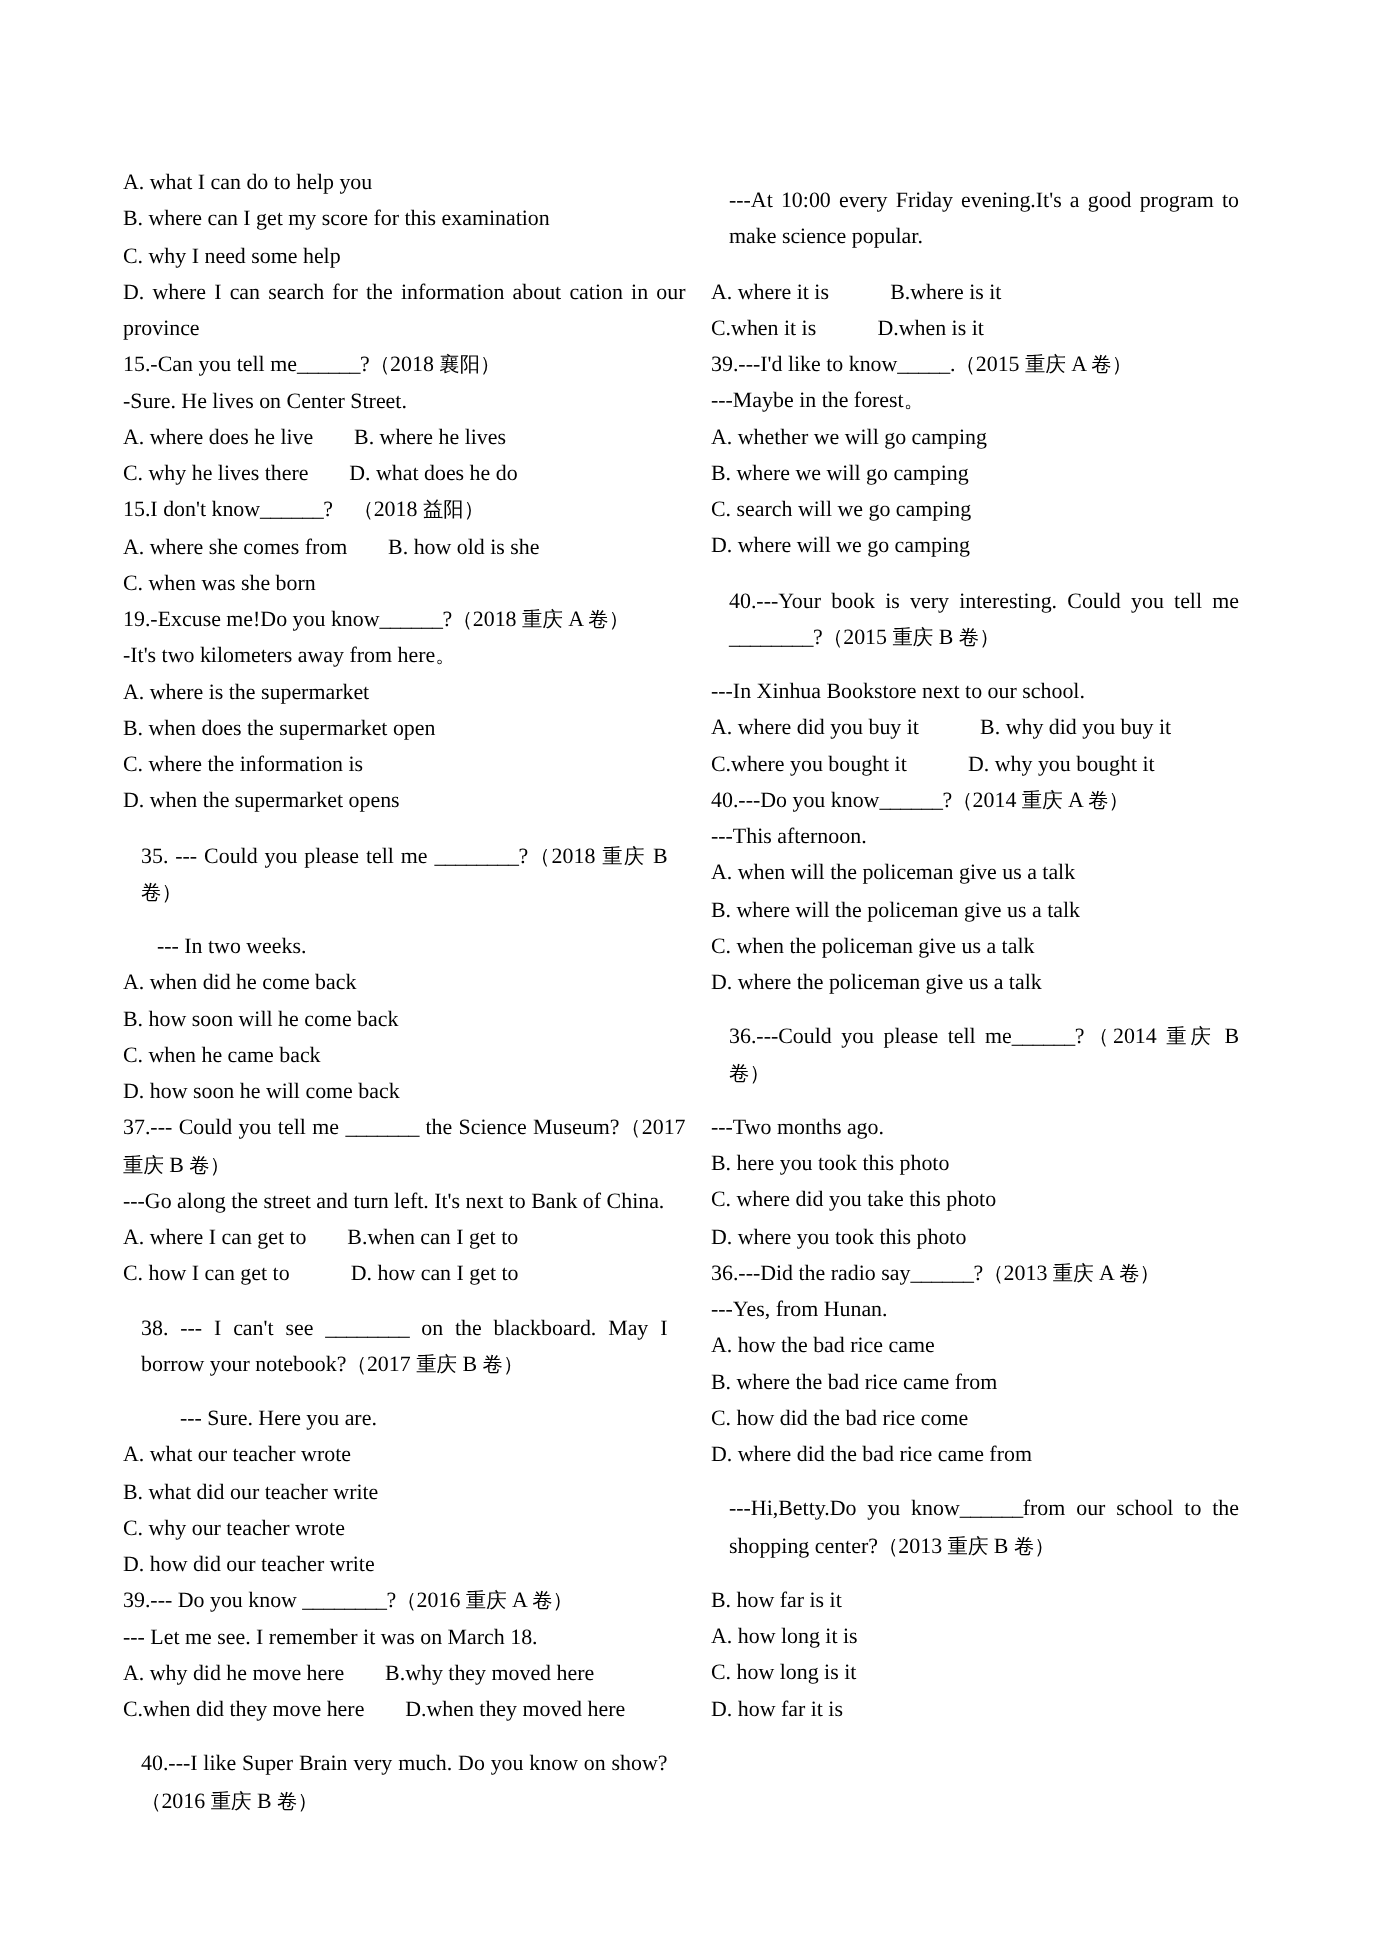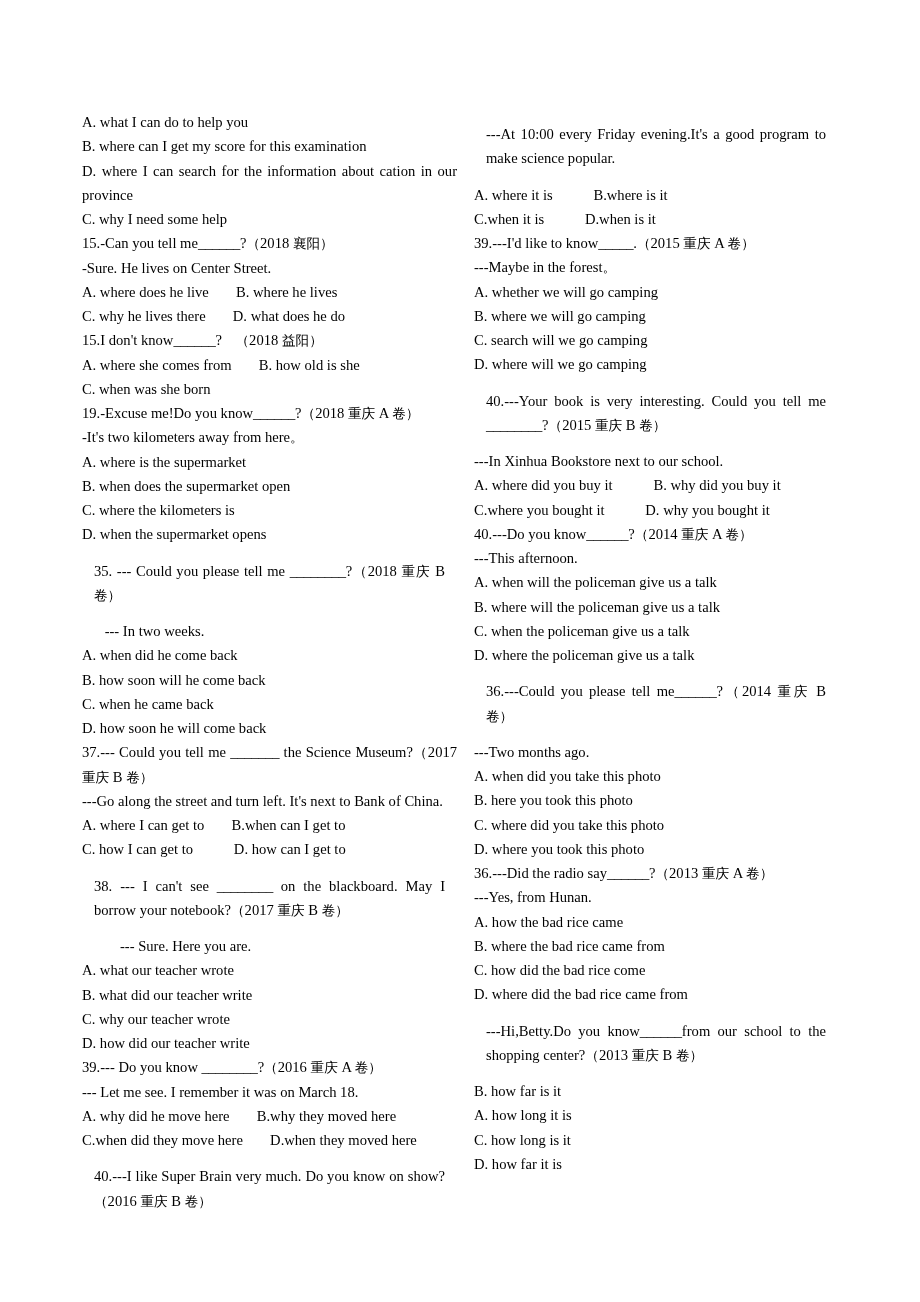--- a/index.html
+++ b/index.html
@@ -78,34 +78,34 @@
 </style>
 </head>
 <body>
 
 <div id="page">
   <div class="columns">
 
     <div class="col col-left">
       <p class="para">A. what I can do to help you</p>
       <p class="para">B. where can I get my score for this examination</p>
+      <p class="para">C. why I need some help</p>
       <p class="para">D. where I can search for the information about cation in our province</p>
-      <p class="para">C. why I need some help</p>
       <p class="para">15.-Can you tell me<span class="blank">______</span>?<span class="cjk">（</span>2018 <span class="cjk">襄阳）</span></p>
       <p class="para">-Sure. He lives on Center Street.</p>
       <p class="para">A. where does he live<span class="cjk">　　</span>B. where he lives</p>
       <p class="para">C. why he lives there<span class="cjk">　　</span>D. what does he do</p>
       <p class="para">15.I don't know<span class="blank">______</span>?<span class="cjk">　（</span>2018 <span class="cjk">益阳）</span></p>
       <p class="para">A. where she comes from<span class="cjk">　　</span>B. how old is she</p>
       <p class="para">C. when was she born</p>
       <p class="para">19.-Excuse me!Do you know<span class="blank">______</span>?<span class="cjk">（</span>2018 <span class="cjk">重庆</span> A <span class="cjk">卷）</span></p>
       <p class="para">-It's two kilometers away from here<span class="cjk">。</span></p>
       <p class="para">A. where is the supermarket</p>
       <p class="para">B. when does the supermarket open</p>
-      <p class="para">C. where the kilometers is</p>
+      <p class="para">C. where the information is</p>
       <p class="para">D. when the supermarket opens</p>
       <p class="para-j">35. --- Could you please tell me <span class="blank">________</span>?<span class="cjk">（</span>2018 <span class="cjk">重庆</span> B <span class="cjk">卷）</span></p>
       <p class="para indent2">--- In two weeks.</p>
       <p class="para">A. when did he come back</p>
       <p class="para">B. how soon will he come back</p>
       <p class="para">C. when he came back</p>
       <p class="para">D. how soon he will come back</p>
       <p class="para">37.--- Could you tell me <span class="blank">_______</span> the Science Museum?<span class="cjk">（</span>2017 <span class="cjk">重庆</span> B <span class="cjk">卷）</span></p>
       <p class="para">---Go along the street and turn left. It's next to Bank of China.</p>
       <p class="para">A. where I can get to<span class="cjk">　　</span>B.when can I get to</p>
@@ -138,21 +138,20 @@
       <p class="para">A. where did you buy it<span class="cjk">　　　</span>B. why did you buy it</p>
       <p class="para">C.where you bought it<span class="cjk">　　　</span>D. why you bought it</p>
       <p class="para">40.---Do you know<span class="blank">______</span>?<span class="cjk">（</span>2014 <span class="cjk">重庆</span> A <span class="cjk">卷）</span></p>
       <p class="para">---This afternoon.</p>
       <p class="para">A. when will the policeman give us a talk</p>
       <p class="para">B. where will the policeman give us a talk</p>
       <p class="para">C. when the policeman give us a talk</p>
       <p class="para">D. where the policeman give us a talk</p>
       <p class="para-j">36.---Could you please tell me<span class="blank">______</span>?<span class="cjk">（</span>2014 <span class="cjk">重庆</span> B <span class="cjk">卷）</span></p>
       <p class="para">---Two months ago.</p>
-      <p class="para">A. when did you take this photo</p>
       <p class="para">B. here you took this photo</p>
       <p class="para">C. where did you take this photo</p>
       <p class="para">D. where you took this photo</p>
       <p class="para">36.---Did the radio say<span class="blank">______</span>?<span class="cjk">（</span>2013 <span class="cjk">重庆</span> A <span class="cjk">卷）</span></p>
       <p class="para">---Yes, from Hunan.</p>
       <p class="para">A.  how the bad rice came</p>
       <p class="para">B.  where the bad rice came from</p>
       <p class="para">C.  how did the bad rice come</p>
       <p class="para">D.  where did the bad rice came from</p>
       <p class="para-j">---Hi,Betty.Do you know<span class="blank">______</span>from our school to the shopping center?<span class="cjk">（</span>2013 <span class="cjk">重庆</span> B <span class="cjk">卷）</span></p>

